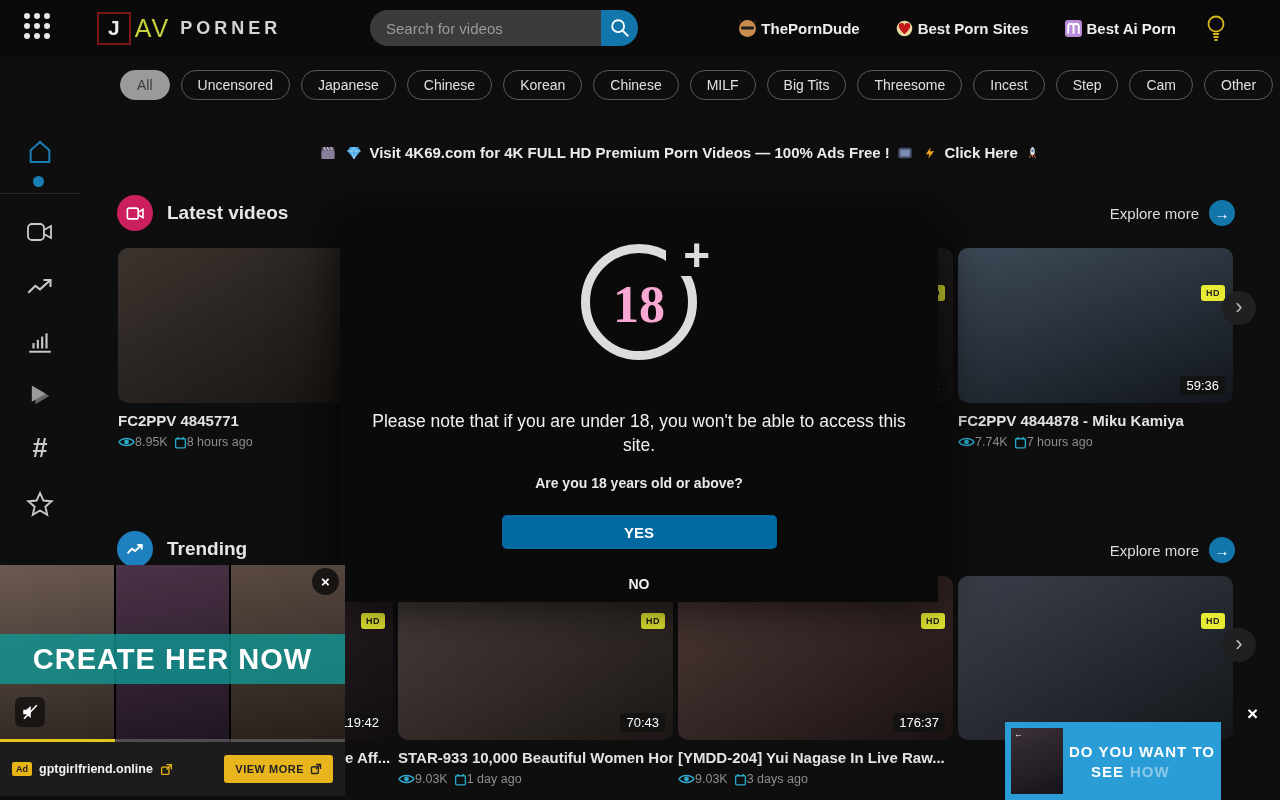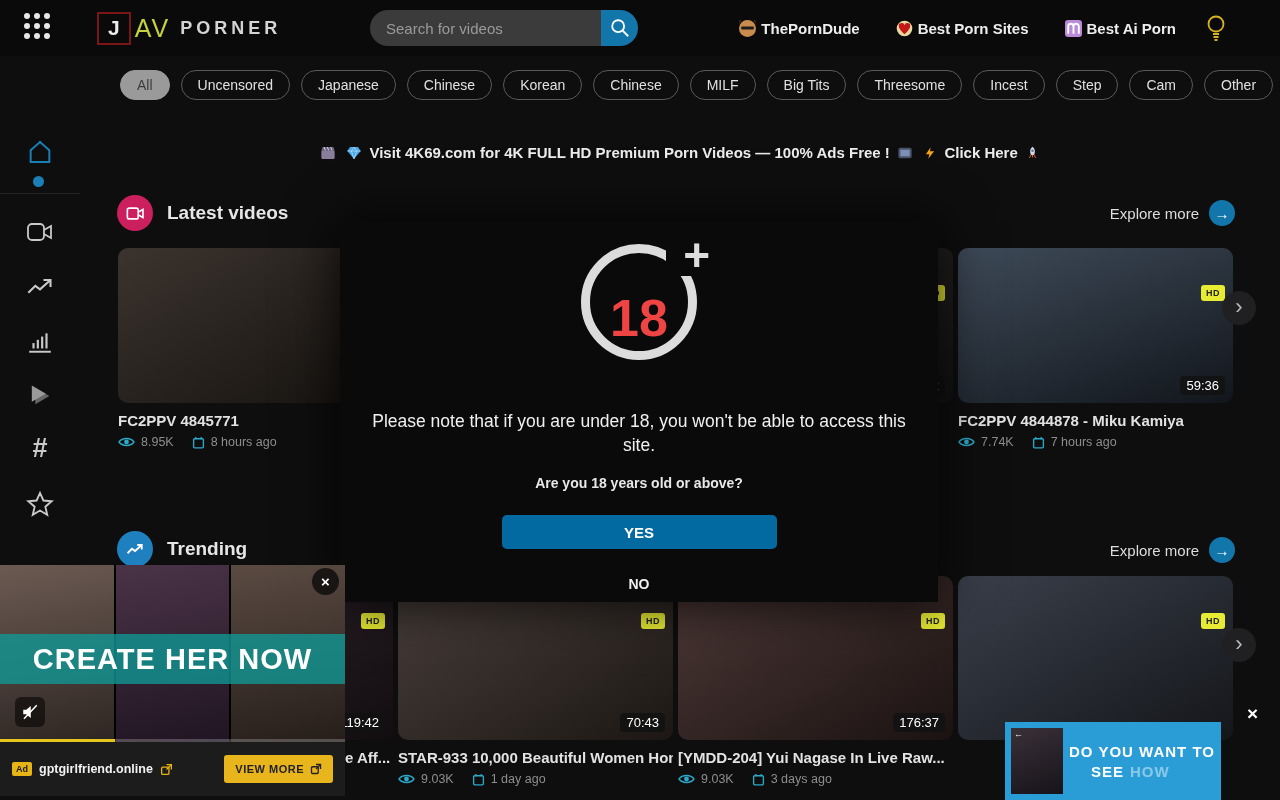--- a/index.html
+++ b/index.html
@@ -57,43 +57,43 @@
   .card { position:absolute; width:275px; z-index:2; cursor:pointer; }
   .thumb { height:155px; border-radius:10px; position:relative; }
   .trow .thumb { height:164px; }
   .hd { position:absolute; top:8px; right:8px; background:#e8eb34; color:#222; font-size:9px;
     font-weight:800; padding:3px 5px; border-radius:3px; letter-spacing:0.5px;margin-top:29px; }
   .dur { position:absolute; bottom:8px; right:8px; background:rgba(18,18,18,0.85); color:#fff;
     font-size:13px; padding:2px 6px; border-radius:4px; }
   .vtitle { margin-top:9px; font-size:15px; font-weight:bold; color:#e2e2e2;
     white-space:nowrap; overflow:hidden; }
   .vtitle.shift { padding-left:227px; }
-  .vmeta { margin-top:6px; display:flex; align-items:center; gap:6px; color:#8d8d8d; font-size:12.5px; }
+  .vmeta { margin-top:6px; display:flex; align-items:center; color:#8d8d8d; font-size:12.5px; }
   .vmeta .gap { width:6px; }
   .g-l0 { background:linear-gradient(150deg,#3b332e,#15120f); }
   .g-l1 { background:#141414; }
   .g-l2 { background:linear-gradient(150deg,#302a2a,#141212); }
   .g-l3 { background:linear-gradient(160deg,#3e4a58,#12161c); }
   .g-t0 { background:linear-gradient(150deg,#33272e,#120d10); }
   .g-t1 { background:linear-gradient(150deg,#4a403c,#1c1714);text-align:center; }
   .g-t2 { background:linear-gradient(150deg,#4e3a38,#1a1211); }
   .g-t3 { background:linear-gradient(150deg,#3a3f4a,#14161a); }
   .next { position:absolute; left:1222px; width:34px; height:34px; border-radius:50%; background:#202022;
     color:#bbb; display:flex; align-items:center; justify-content:center; font-size:22px; cursor:pointer; z-index:6; padding-bottom:3px; }
 
   
   .modal { position:absolute; left:340px; top:222px; width:598px; height:380px; background:#0a0a0a;
     z-index:40; display:flex; flex-direction:column; align-items:center; box-shadow:0 0 50px rgba(0,0,0,0.85); }
   .badge18 { position:relative; width:150px; height:150px; margin-top:14px; }
   .badge18 .ring { position:absolute; left:17px; top:8px; width:116px; height:116px;
     border:9px solid #dcdcdc; border-radius:50%; }
   .badge18 .notch { position:absolute; right:10px; top:2px; width:38px; height:38px; background:#0a0a0a; }
   .badge18 .plus { position:absolute; right:4px; top:-8px; font-size:46px; font-weight:800; color:#dcdcdc; }
-  .badge18 .num { position:absolute; left:17px; top:24px; width:116px; height:116px; display:flex;
-    align-items:center; justify-content:center; font-size:52px; font-weight:800; color:#ef4444; }
+  .badge18 .num { position:absolute; left:17px; top:10px; width:116px; height:116px; display:flex;
+    align-items:center; justify-content:center; font-size:52px; font-weight:800; color:#f9a8d4;font-family:Liberation Serif, serif; }
   .m-msg { margin-top:24px; width:545px; text-align:center; font-size:17.5px; font-weight:500;
     color:#f0f0f0; line-height:1.35; }
   .m-q { margin-top:18px; font-size:14px; font-weight:700; color:#e8e8e8; }
   .m-yes { margin-top:24px; width:275px; height:34px; background:#0369a1; border:none; border-radius:5px;
     color:#fff; font-size:15px; font-weight:bold; font-family:inherit; cursor:pointer; }
   .m-no { margin-top:27px; font-size:14px; font-weight:bold; color:#f0f0f0; cursor:pointer; background:none; border:none; font-family:inherit; }
 
   
   .vad { position:absolute; left:0; top:565px; width:345px; height:231px; z-index:60; background:#111; }
   .vad-video { position:relative; height:177px; overflow:hidden; background:#000; display:flex; gap:2px; }

